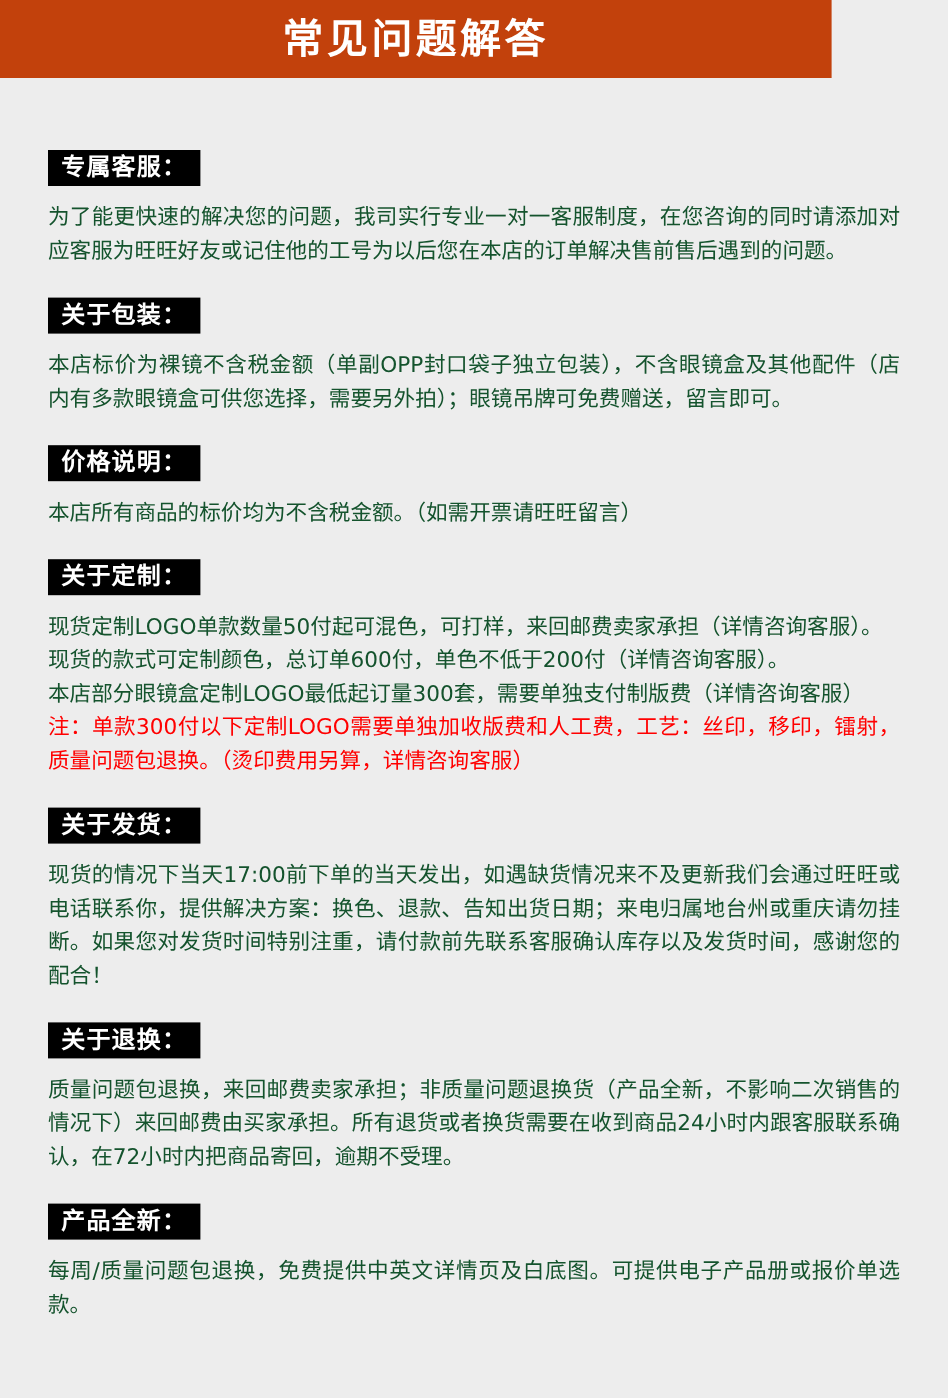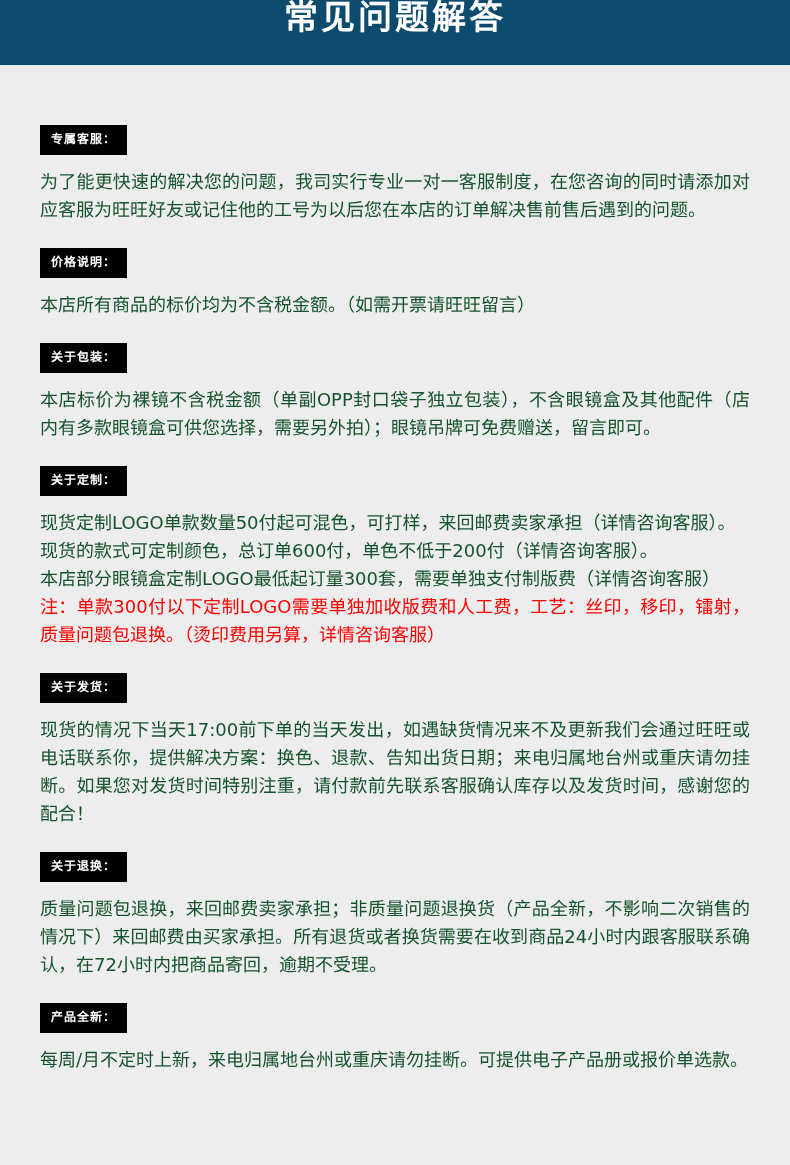--- a/index.html
+++ b/index.html
@@ -8,44 +8,44 @@
     background: #ffffff;
     font-family: "DejaVu Sans", "Liberation Sans", sans-serif;
   }
   .page {
     width: 790px;
     height: 1165px;
     background: #ededed;
     overflow: hidden;
   }
   .header {
-    width: 790px;
+    width: 693px;
     height: 65px;
-    background: #0c4a6e;
+    background: #c2410c;
     display: flex;
-    align-items: flex-start;
+    align-items: center;
     justify-content: center;
   }
   .header h1 {
     margin: 0;
     color: #ffffff;
     font-size: 34px;
     font-weight: bold;
     letter-spacing: 3px;
     line-height: 1;
   }
   .content {
     padding: 60px 40px 0 40px;
   }
   .section { margin: 0 0 24px 0; }
   .label {
     display: inline-block;
     background: #000000;
     color: #ffffff;
-    font-size: 12px;
+    font-size: 20px;
     font-weight: bold;
     line-height: 21px;
     padding: 4px 11px 5px 11px;
     margin: 0 0 13px 0;
     letter-spacing: 1px;
   }
   .section p {
     margin: 0;
     font-size: 18px;
     line-height: 28px;
@@ -64,27 +64,27 @@
   </div>
 
   <div class="content">
 
     <div class="section">
       <div class="label">专属客服：</div>
       <p>为了能更快速的解决您的问题，我司实行专业一对一客服制度，在您咨询的同时请添加对应客服为旺旺好友或记住他的工号为以后您在本店的订单解决售前售后遇到的问题。</p>
     </div>
 
     <div class="section">
-      <div class="label">价格说明：</div>
-      <p>本店所有商品的标价均为不含税金额。（如需开票请旺旺留言）</p>
+      <div class="label">关于包装：</div>
+      <p>本店标价为裸镜不含税金额（单副OPP封口袋子独立包装），不含眼镜盒及其他配件（店内有多款眼镜盒可供您选择，需要另外拍）；眼镜吊牌可免费赠送，留言即可。</p>
     </div>
 
     <div class="section">
-      <div class="label">关于包装：</div>
-      <p>本店标价为裸镜不含税金额（单副OPP封口袋子独立包装），不含眼镜盒及其他配件（店内有多款眼镜盒可供您选择，需要另外拍）；眼镜吊牌可免费赠送，留言即可。</p>
+      <div class="label">价格说明：</div>
+      <p>本店所有商品的标价均为不含税金额。（如需开票请旺旺留言）</p>
     </div>
 
     <div class="section">
       <div class="label">关于定制：</div>
       <p>现货定制LOGO单款数量50付起可混色，可打样，来回邮费卖家承担（详情咨询客服）。</p>
       <p>现货的款式可定制颜色，总订单600付，单色不低于200付（详情咨询客服）。</p>
       <p>本店部分眼镜盒定制LOGO最低起订量300套，需要单独支付制版费（详情咨询客服）</p>
       <p class="note">注：单款300付以下定制LOGO需要单独加收版费和人工费，工艺：丝印，移印，镭射，质量问题包退换。（烫印费用另算，详情咨询客服）</p>
     </div>
 
@@ -93,17 +93,17 @@
       <p>现货的情况下当天17:00前下单的当天发出，如遇缺货情况来不及更新我们会通过旺旺或电话联系你，提供解决方案：换色、退款、告知出货日期；来电归属地台州或重庆请勿挂断。如果您对发货时间特别注重，请付款前先联系客服确认库存以及发货时间，感谢您的配合！</p>
     </div>
 
     <div class="section">
       <div class="label">关于退换：</div>
       <p>质量问题包退换，来回邮费卖家承担；非质量问题退换货（产品全新，不影响二次销售的情况下）来回邮费由买家承担。所有退货或者换货需要在收到商品24小时内跟客服联系确认，在72小时内把商品寄回，逾期不受理。</p>
     </div>
 
     <div class="section">
       <div class="label">产品全新：</div>
-      <p>每周/月不定时上新，来电归属地台州或重庆请勿挂断。可提供电子产品册或报价单选款。</p>
+      <p>每周/质量问题包退换，免费提供中英文详情页及白底图。可提供电子产品册或报价单选款。</p>
     </div>
 
   </div>
 </div>
 
 </body></html>

